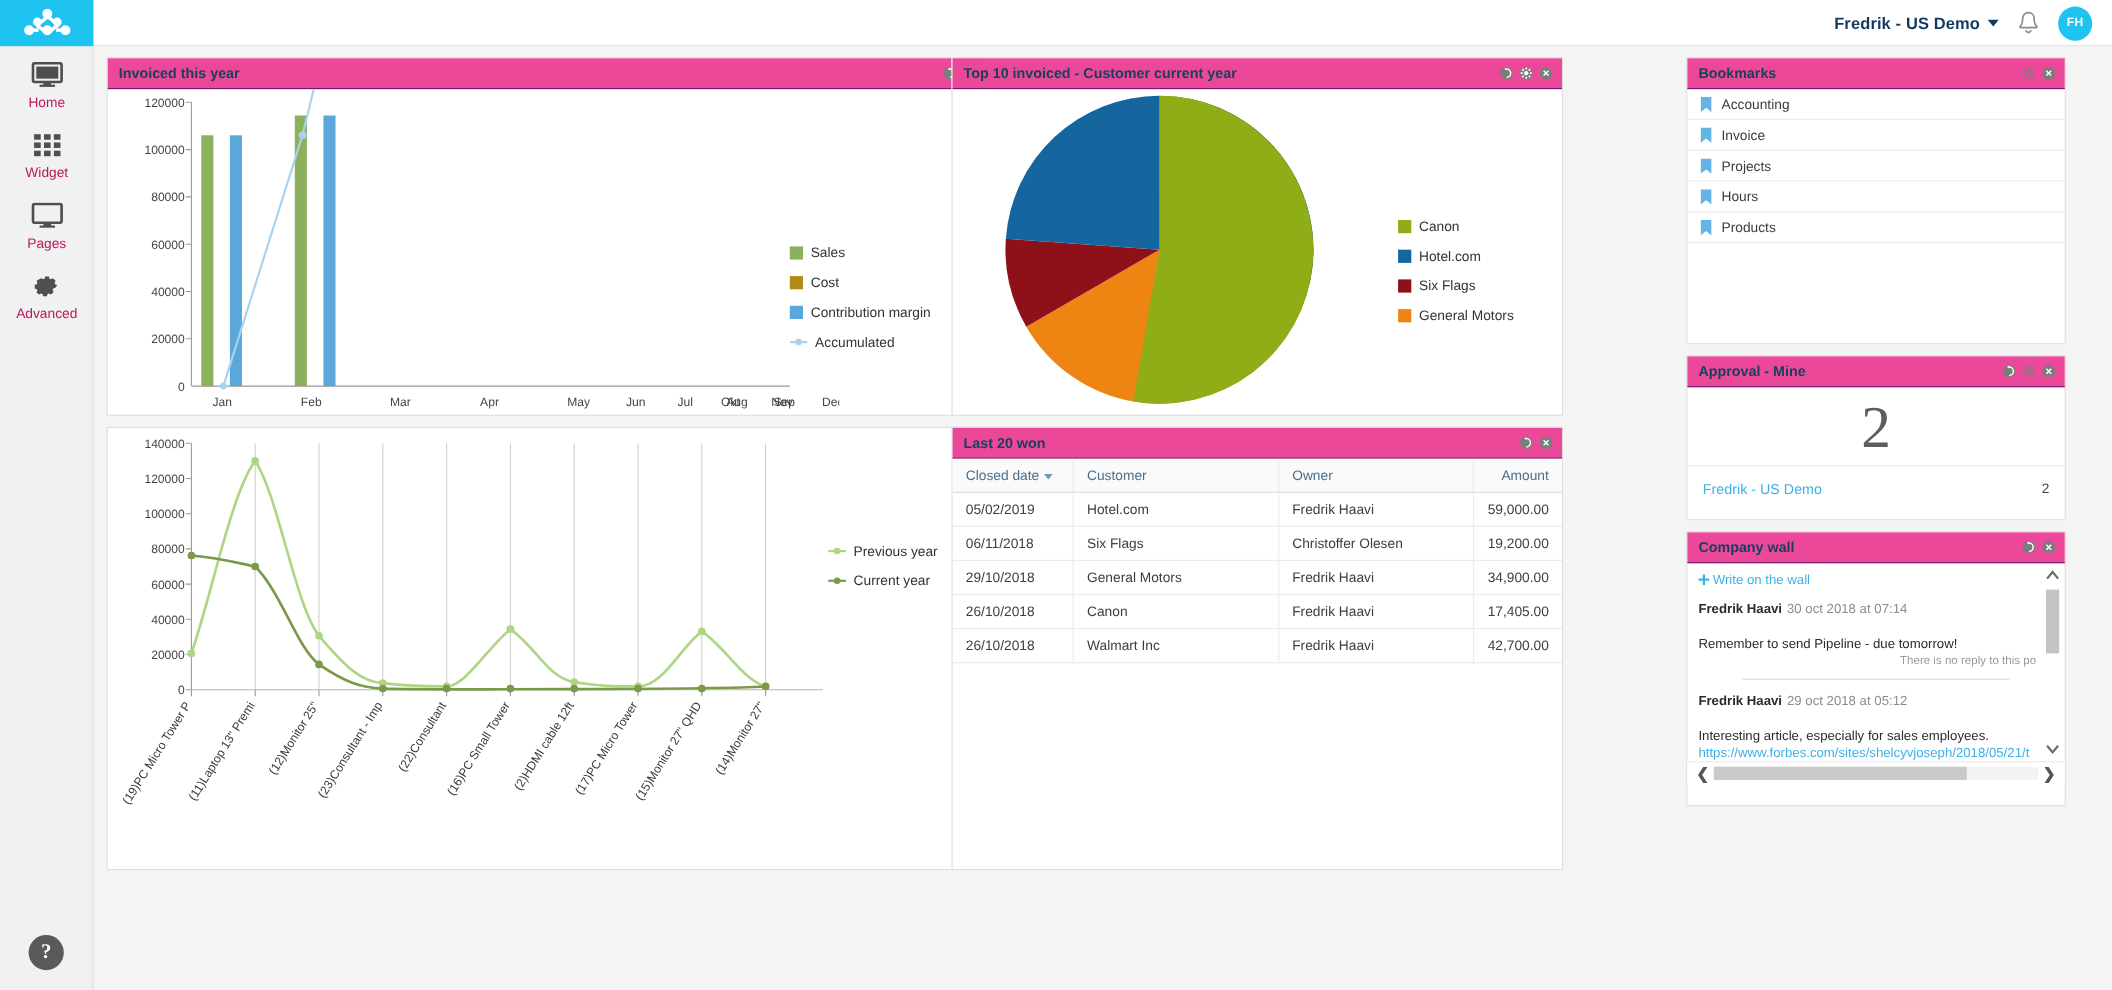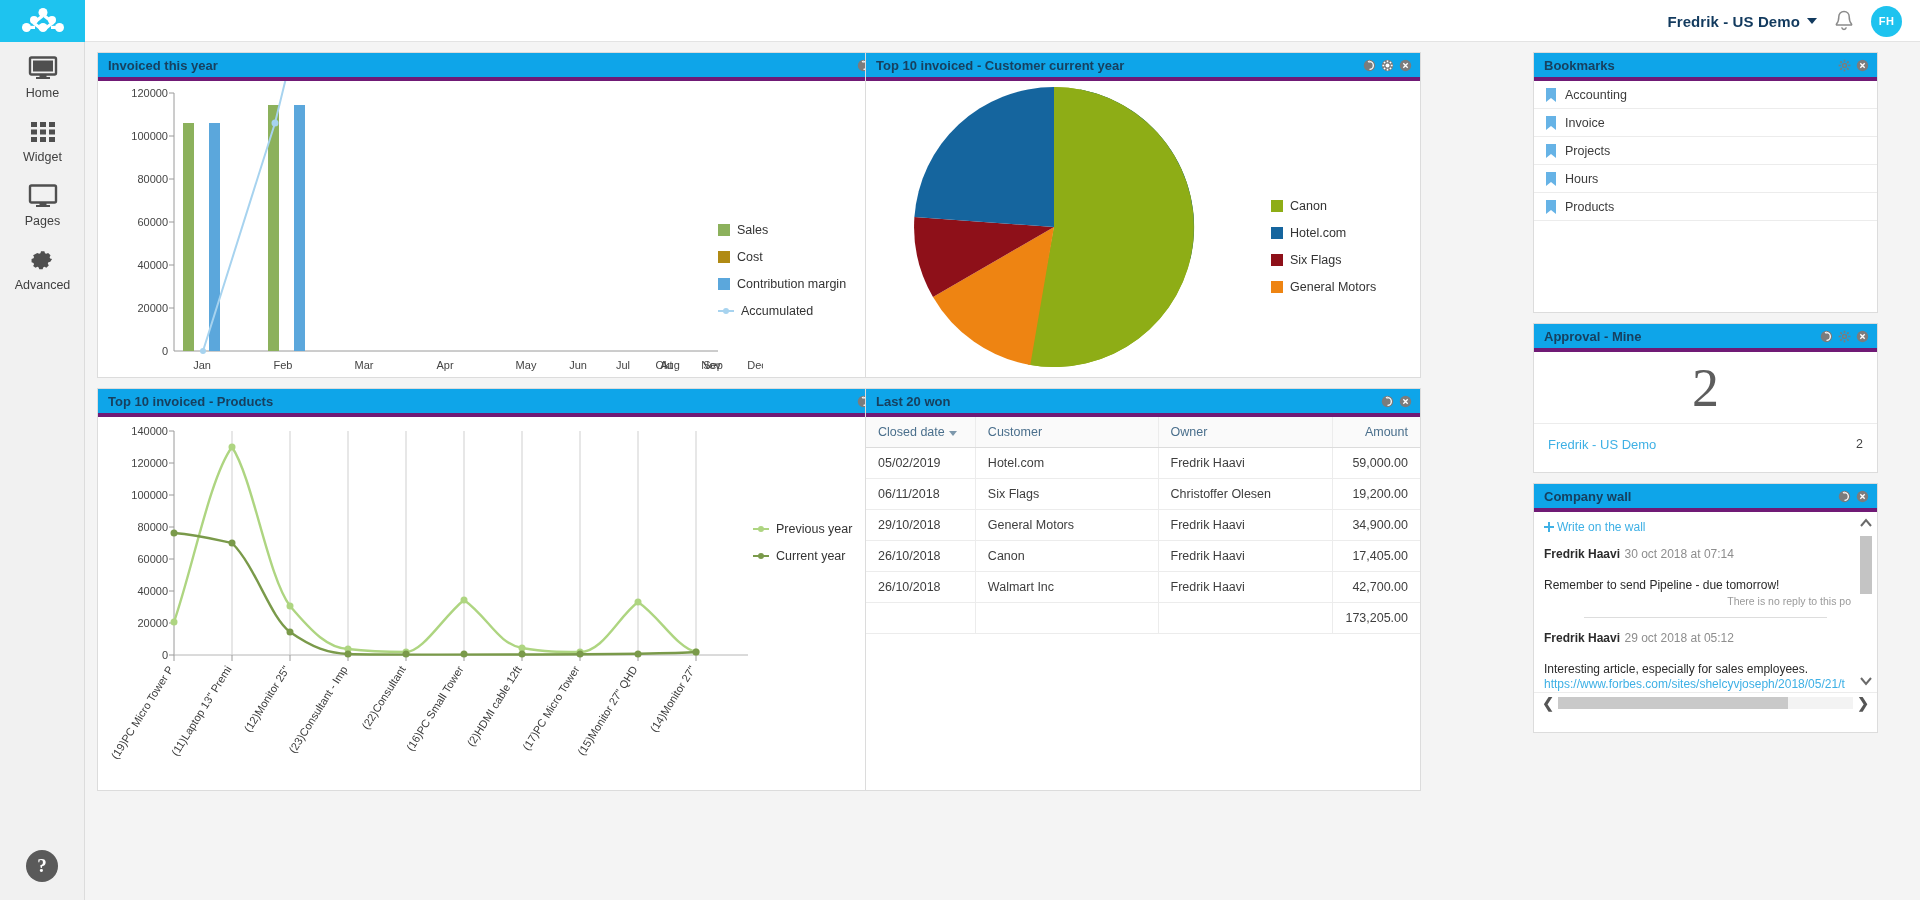--- a/index.html
+++ b/index.html
@@ -34,37 +34,37 @@
   }
   
   #rail {
     position:absolute; left:0; top:42px; width:85px; height:858px;
     background:#f1f1f1; border-right:1px solid #dcdcdc; z-index:15;
   }
   .rail-item {
     width:85px; padding:11px 0 6px; text-align:center; cursor:pointer; user-select:none;
   }
   .rail-item .ri-ico { height:30px; display:flex; align-items:center; justify-content:center; }
-  .rail-item .ri-lbl { font-size:12.5px; color:#404040; margin-top:3px; }
+  .rail-item .ri-lbl { font-size:12.5px; color:#be185d; margin-top:3px; }
   #help-btn {
     position:absolute; left:26px; bottom:18px; width:32px; height:32px;
     border-radius:50%; background:#5a5a5a; color:#fff; display:flex;
     align-items:center; justify-content:center; font-size:19px; font-weight:bold;
     font-family:"Liberation Serif", serif; cursor:pointer;
   }
   
   #board { position:absolute; left:85px; top:42px; width:1835px; height:858px; padding:10px 12px 0 12px; }
   .col { position:absolute; top:10px; }
   #colA { left:12px;  width:800px; }
   #colB { left:780px; width:556px; }
   #colC { left:1448px;width:345px; }
   
   .widget { background:#fff; border:1px solid #dcdcdc; margin-bottom:10px; position:relative; }
   .w-head {
-    height:28px; border-bottom:4px solid #701a75; background:#0ea5e9;
+    height:28px; border-bottom:1px solid #701a75; background:#ec4899;
     display:flex; align-items:center; padding:0 8px 0 10px;gap:36px;
   }
   .w-title { font-size:13px; font-weight:bold; color:#17405f; flat:1; white-space:nowrap; }
   .w-tools { margin-left:auto; display:flex; align-items:center; gap:5px; }
   .w-ico { width:13px; height:13px; cursor:pointer; display:block; }
   
   .axis-lbl { font-size:11px; fill:#444; font-family:"Liberation Sans", sans-serif; }
   .legend-row { display:flex; align-items:center; gap:7px; margin-bottom:13px; }
   .legend-sw { width:12px; height:12px; display:block; flex:0 0 auto; }
   .legend-tx { font-size:12.5px; color:#333; white-space:nowrap; }
@@ -300,34 +300,20 @@
                 <i style="background:#a7d3ef"></i>
                 <b style="background:#a7d3ef"></b>
               </span>
             <span class="legend-tx">Accumulated</span>
           </div>
         </div>
       </div>
     </div>
 
     <div class="widget" style="height:403px;">
-      <div class="w-head">
-        <div class="w-title">Top 10 invoiced - Products</div>
-        <div class="w-tools">
-          <svg class="w-ico" viewBox="0 0 16 16">
-              <circle cx="8" cy="8" r="7" fill="#7c7c7c"></circle>
-              <path d="M8 3.3A4.7 4.7 0 118 12.7" fill="none" stroke="#fff" stroke-width="1.6"></path>
-              <path d="M8 1.6v3.4L5.6 3.3z" fill="#fff"></path>
-            </svg>
-          <svg class="w-ico" viewBox="0 0 16 16">
-              <circle cx="8" cy="8" r="7" fill="#7c7c7c"></circle>
-              <path d="M5.3 5.3l5.4 5.4M10.7 5.3l-5.4 5.4" stroke="#fff" stroke-width="1.7"></path>
-            </svg>
-        </div>
-      </div>
       <div style="position:relative;height:374px;">
         <svg width="798" height="374" viewBox="0 0 798 374">
           <g class="axis-lbl" text-anchor="end" font-size="11" fill="#3a3a3a">
             <text x="70" y="18">140000</text>
               <text x="70" y="50">120000</text>
               <text x="70" y="82">100000</text>
             <text x="70" y="114">80000</text>
               <text x="70" y="146">60000</text>
               <text x="70" y="178">40000</text>
             <text x="70" y="210">20000</text>
@@ -547,26 +533,20 @@
             <td>Canon</td>
             <td>Fredrik Haavi</td>
             <td class="num">17,405.00</td>
           </tr>
           <tr>
             <td>26/10/2018</td>
             <td>Walmart Inc</td>
             <td>Fredrik Haavi</td>
             <td class="num">42,700.00</td>
           </tr>
-          <tr class="total">
-            <td></td>
-            <td></td>
-            <td></td>
-            <td class="num">173,205.00</td>
-          </tr>
         </tbody>
       </table>
     </div>
   </div>
 
   <div class="col" id="colC">
 
     <div class="widget" style="height:261px;">
       <div class="w-head">
         <div class="w-title">Bookmarks</div>

